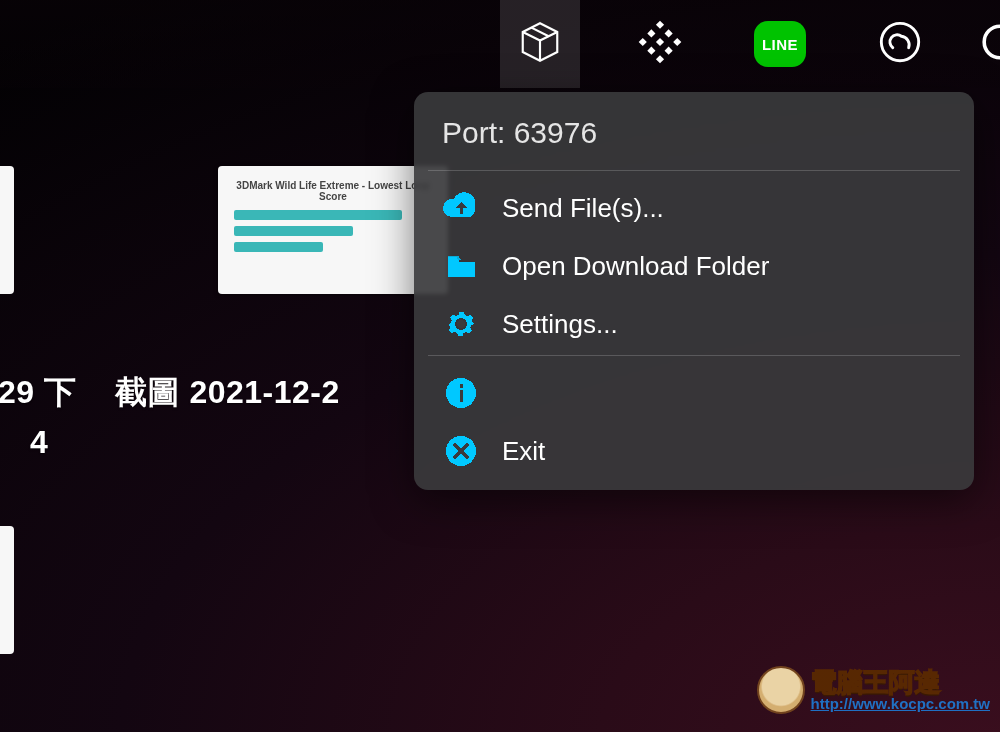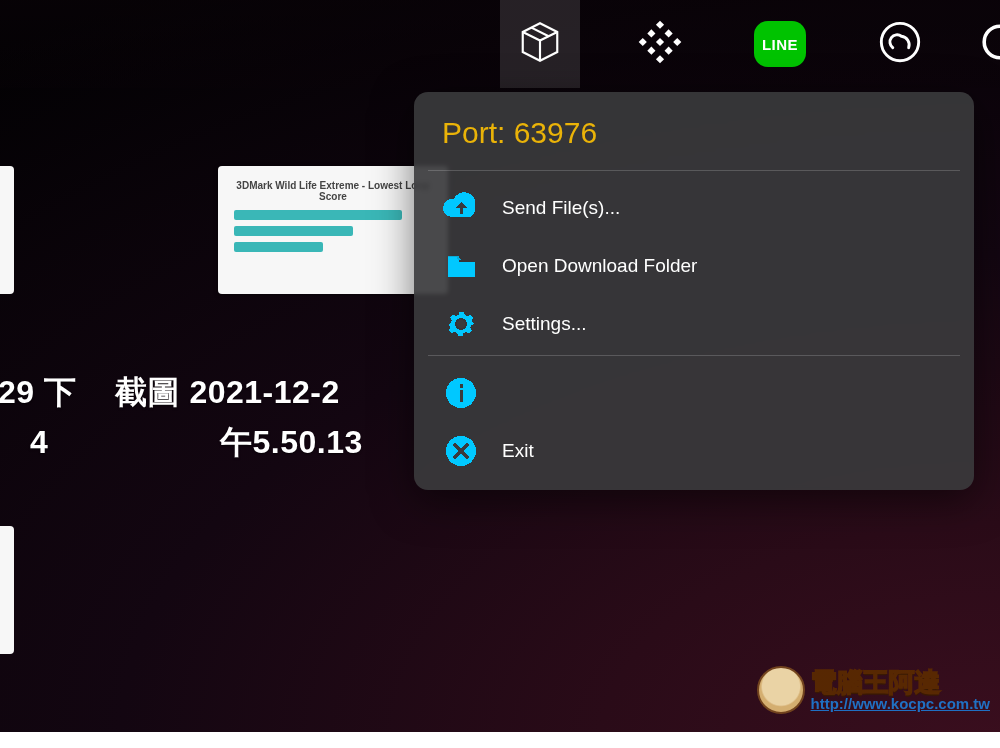--- a/index.html
+++ b/index.html
@@ -67,31 +67,31 @@
     position: absolute;
     left: 414px; top: 92px;
     width: 560px;
     background: rgba(58,58,60,0.92);
     border-radius: 14px;
     padding: 18px 0 10px;
     backdrop-filter: blur(2px);
     box-shadow: 0 10px 40px rgba(0,0,0,.5);
   }
   .dropdown .port {
-    color: #eab308; font-size: 30px; font-weight: 400;
+    color: #e5e5e5; font-size: 30px; font-weight: 400;
     padding: 6px 28px 18px;
   }
   .dropdown hr {
     border: none; border-top: 1px solid rgba(255,255,255,0.18);
     margin: 2px 14px 8px;
   }
   .dropdown .ditem {
     display: flex; align-items: center; gap: 22px;
     padding: 10px 28px;
-    font-size: 19px; color: #fff;
+    font-size: 26px; color: #fff;
     cursor: default;
   }
   .dropdown .ditem .icon {
     width: 38px; height: 38px; flex: 0 0 38px;
     display: flex; align-items: center; justify-content: center;
     color: #00c8ff;
   }
   .dropdown .ditem .icon svg { width: 36px; height: 36px; }
   .pix path, .pix rect, .pix circle, .pix polygon { shape-rendering: crispEdges; }
 
@@ -180,23 +180,20 @@
 
   <div class="fname" style="left:-2px; top:280px;">
     <span>29 下</span>
   </div>
   <div class="fname" style="left:30px; top:330px;">
     <span>4</span>
   </div>
   <div class="fname" style="left:115px; top:280px;">
     <span>截圖 2021-12-2</span>
   </div>
-  <div class="fname" style="left:220px; top:330px;">
-    <span>午5.50.13</span>
-  </div>
 
   <div style="position:absolute;left:-2px;top:78px;width:16px;height:128px;background:#f7f7f7;border-radius:0 4px 4px 0;"></div>
   <div style="position:absolute;left:-2px;top:438px;width:16px;height:128px;background:#f7f7f7;border-radius:0 4px 4px 0;"></div>
 </div>
 
 <div class="dropdown">
   <div class="port">Port: 63976</div>
   <hr>
 
   <div class="ditem">

